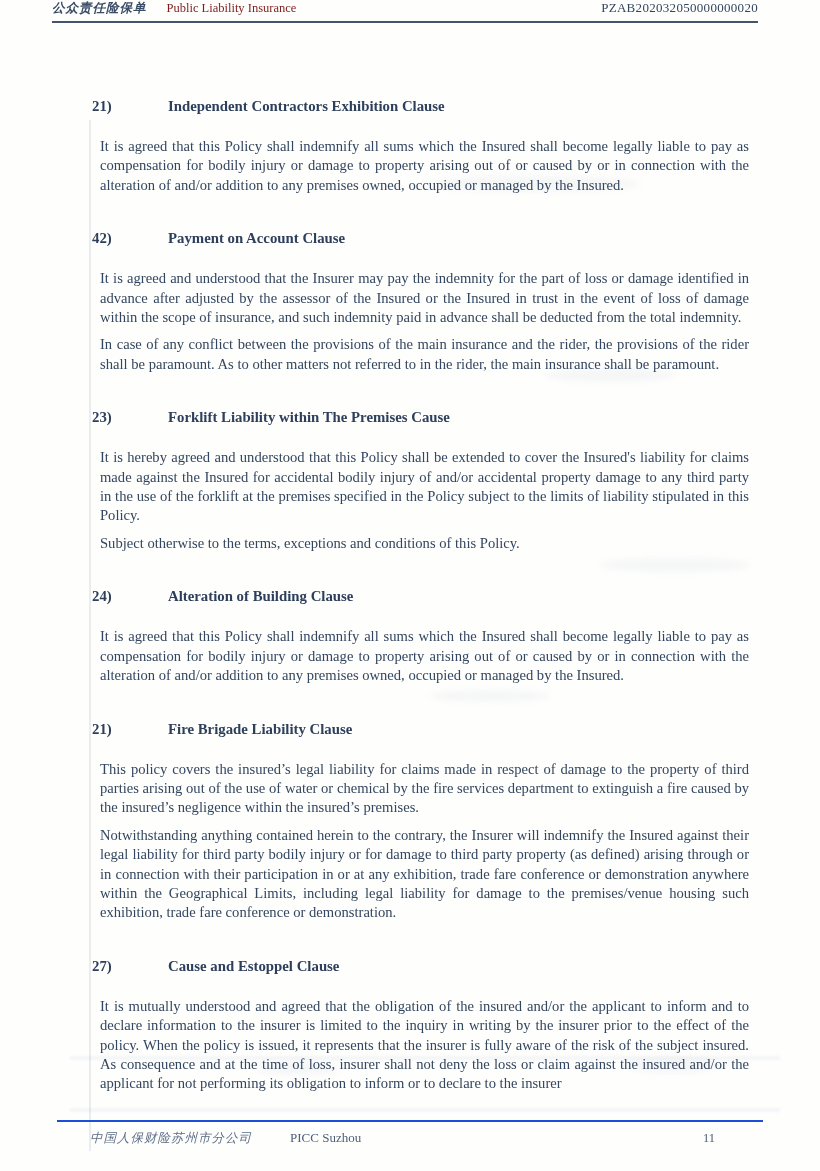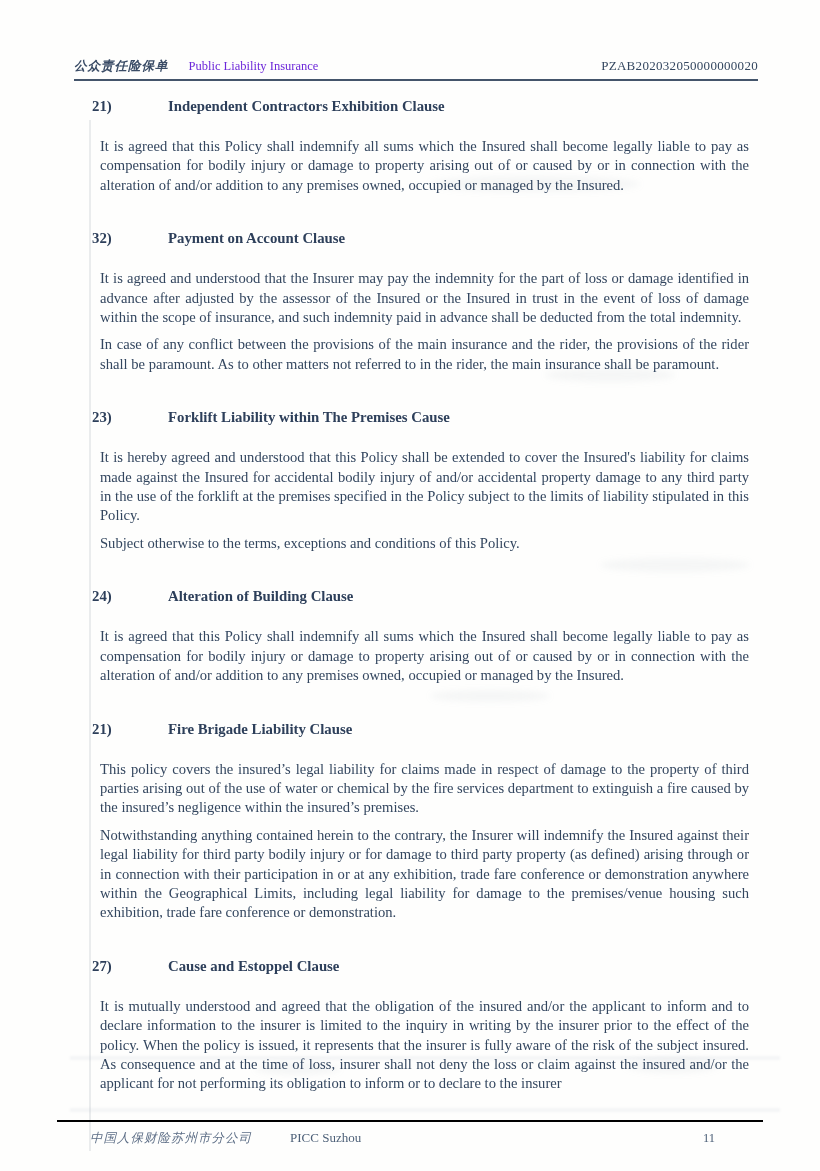--- a/index.html
+++ b/index.html
@@ -13,40 +13,39 @@
     height: 1171px;
     background: #fefefd;
     overflow: hidden;
     font-family: "Liberation Serif", "DejaVu Serif", serif;
     color: #33465f;
   }
   
   .header {
     position: absolute;
     top: 0;
-    left: 74px;
+    left: 52px;
     right: 62px;
-    padding-top: 58px;
     padding-bottom: 4px;
     border-bottom: 2px solid #44556b;
     display: flex;
     align-items: baseline;
     justify-content: flex-end;
   }
   .header .title-zh {
     font-style: italic;
     font-weight: bold;
     font-size: 12.5px;
     letter-spacing: 1px;
     color: #3a4c66;
   }
   .header .title-en {
     font-size: 12.5px;
     margin-left: 20px;
-    color: #6d28d9;
+    color: #7f1d1d;
   }
   .header .policy-no {
     margin-left: auto;
     font-size: 13px;
     letter-spacing: 0.3px;
     color: #33465f;
   }
   
   .content {
     position: absolute;
@@ -76,21 +75,21 @@
     line-height: 19.4px;
     text-align: justify;
     color: #33465f;
   }
   
   .footer {
     position: absolute;
     left: 57px;
     right: 57px;
     top: 1120px;
-    border-top: 2px solid #000000;
+    border-top: 2px solid #1d4ed8;
     padding-top: 8px;
     display: flex;
     align-items: baseline;
   }
   .footer .company-zh {
     margin-left: 33px;
     font-style: italic;
     font-size: 12.5px;
     letter-spacing: 1px;
     color: #5d6e86;
@@ -168,21 +167,21 @@
         <span class="clause-number">21)</span>
         <span class="clause-title">Independent Contractors Exhibition Clause</span>
       </div>
       <div class="clause-body">
           <p>It is agreed that this Policy shall indemnify all sums which the Insured shall become legally liable to pay as compensation for bodily injury or damage to property arising out of or caused by or in connection with the alteration of and/or addition to any premises owned, occupied or managed by the Insured.</p>
         </div>
     </div>
 
     <div class="clause">
       <div class="clause-heading">
-        <span class="clause-number">32)</span>
+        <span class="clause-number">42)</span>
         <span class="clause-title">Payment on Account Clause</span>
       </div>
       <div class="clause-body">
           <p>It is agreed and understood that the Insurer may pay the indemnity for the part of loss or damage identified in advance after adjusted by the assessor of the Insured or the Insured in trust in the event of loss of damage within the scope of insurance, and such indemnity paid in advance shall be deducted from the total indemnity.</p>
           <p>In case of any conflict between the provisions of the main insurance and the rider, the provisions of the rider shall be paramount. As to other matters not referred to in the rider, the main insurance shall be paramount.</p>
         </div>
     </div>
 
     <div class="clause">
       <div class="clause-heading">

